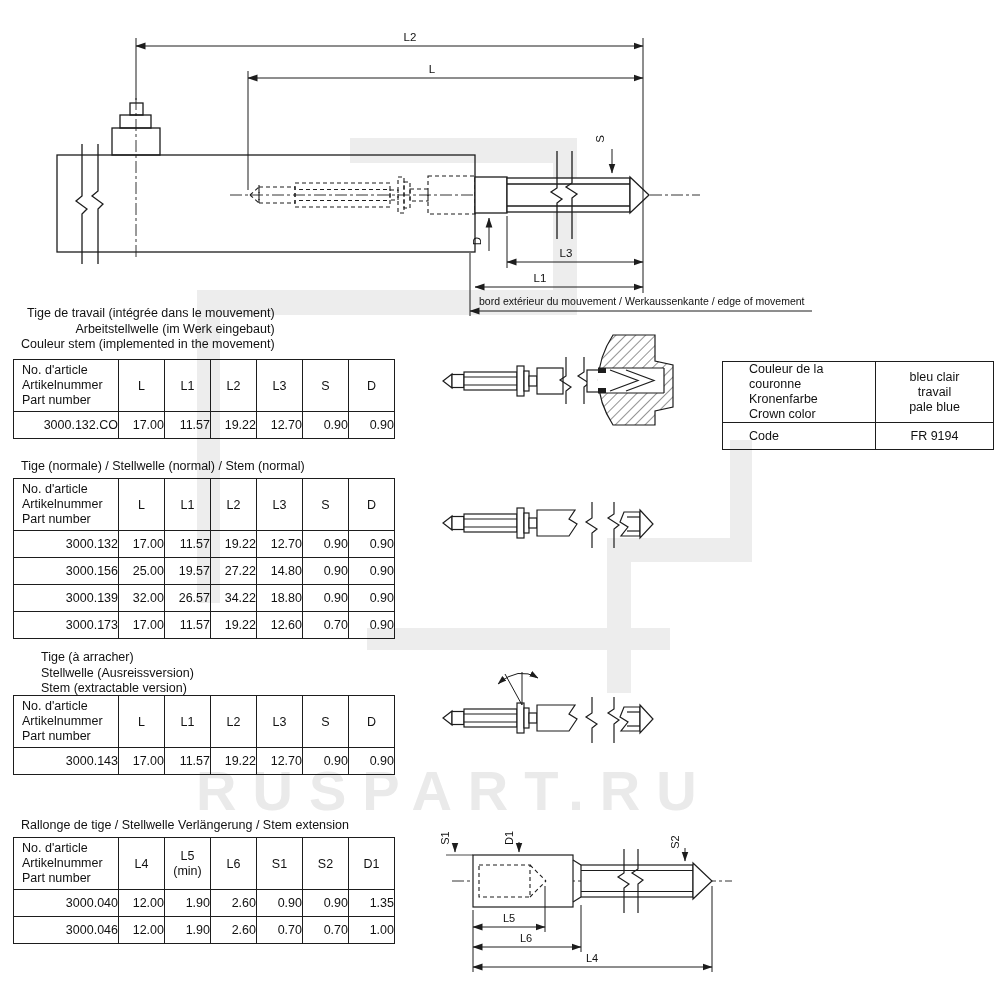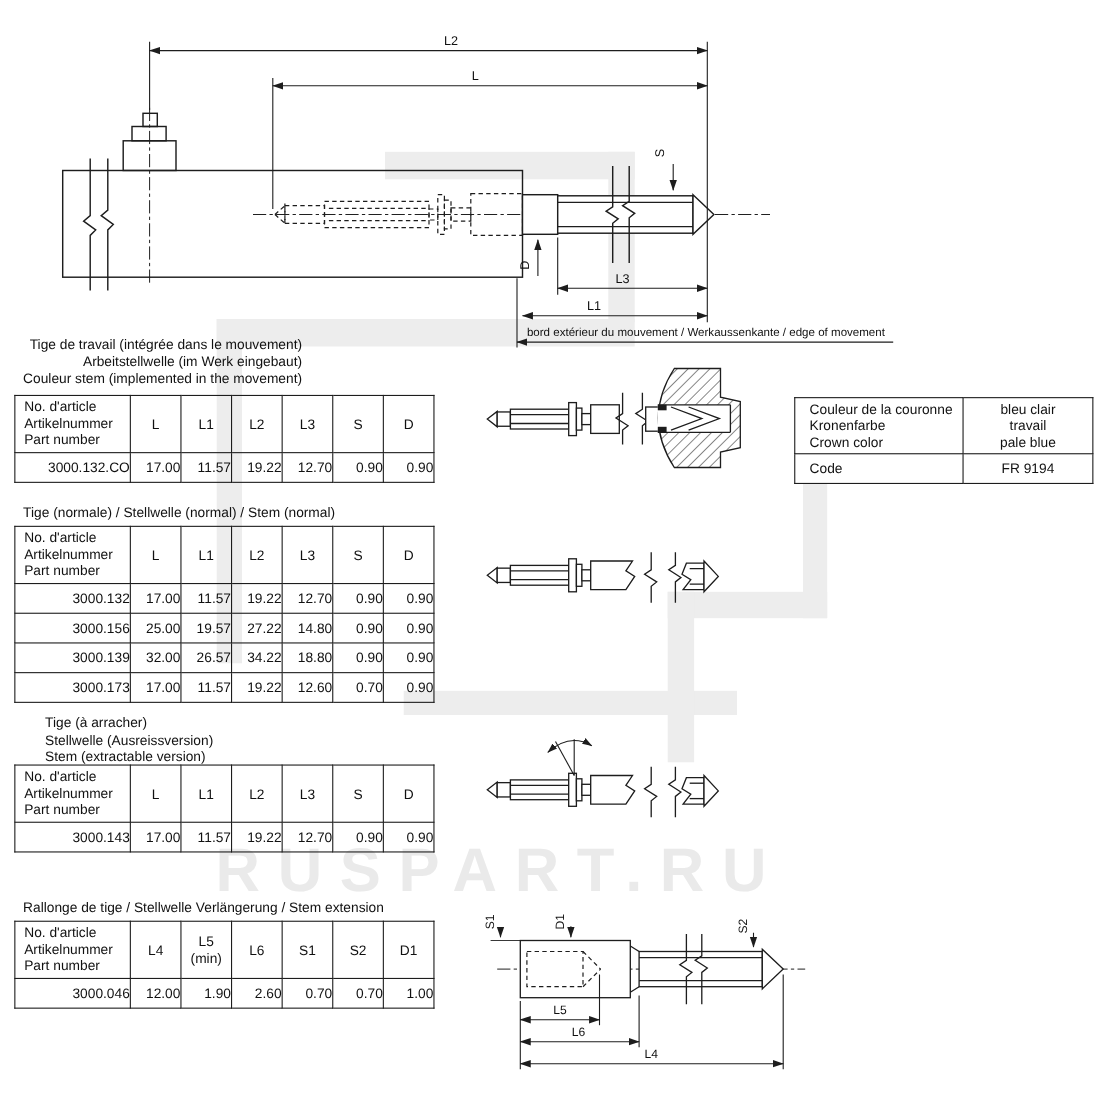--- a/index.html
+++ b/index.html
@@ -16,21 +16,21 @@
   .title span{display:block;}
   table{position:absolute;border-collapse:collapse;background:transparent;table-layout:fixed;}
   th,td{border:1.4px solid #1d1d1d;font-size:12.5px;font-weight:400;color:#111;
         text-align:center;vertical-align:middle;padding:0;}
   th.part,td.part{text-align:left;padding-left:8px;}
   .spec col.cpart{width:105px;} .spec col.c{width:46px;}
   .hrow th{height:51px;} .drow td{height:26px;text-align:right;}
   .hdr3{line-height:15px;}
   .ctab col.c1{width:153px;} .ctab col.c2{width:118px;}
   .ctab .r1 td{height:50px;} .ctab .r2 td{height:26px;}
-  .ctab .lab{text-align:left;padding-left:13px;line-height:15px;}
+  .ctab .lab{text-align:left;padding-left:26px;line-height:15px;}
   text{fill:#111;stroke:none;font-family:"Liberation Sans","DejaVu Sans",sans-serif;}
 </style>
 </head>
 <body>
 
 <div class="page">
 
   <div class="wm-shape" style="left:350px;top:138px;width:227px;height:25px;"></div>
   <div class="wm-shape" style="left:553px;top:138px;width:24px;height:155px;"></div>
   <div class="wm-shape" style="left:197px;top:290px;width:380px;height:25px;"></div>
@@ -382,20 +382,29 @@
       <th class="hdr3">
         <div>L5</div>
             <div>(min)</div>
       </th>
       <th>L6</th>
       <th>S1</th>
       <th>S2</th>
       <th>D1</th>
     </tr>
     <tr class="drow">
+      <td class="part">3000.040</td>
+      <td>12.00</td>
+      <td>1.90</td>
+      <td>2.60</td>
+      <td>0.90</td>
+      <td>0.90</td>
+      <td>1.35</td>
+    </tr>
+    <tr class="drow">
       <td class="part">3000.046</td>
       <td>12.00</td>
       <td>1.90</td>
       <td>2.60</td>
       <td>0.70</td>
       <td>0.70</td>
       <td>1.00</td>
     </tr>
   </tbody>
     </table>

